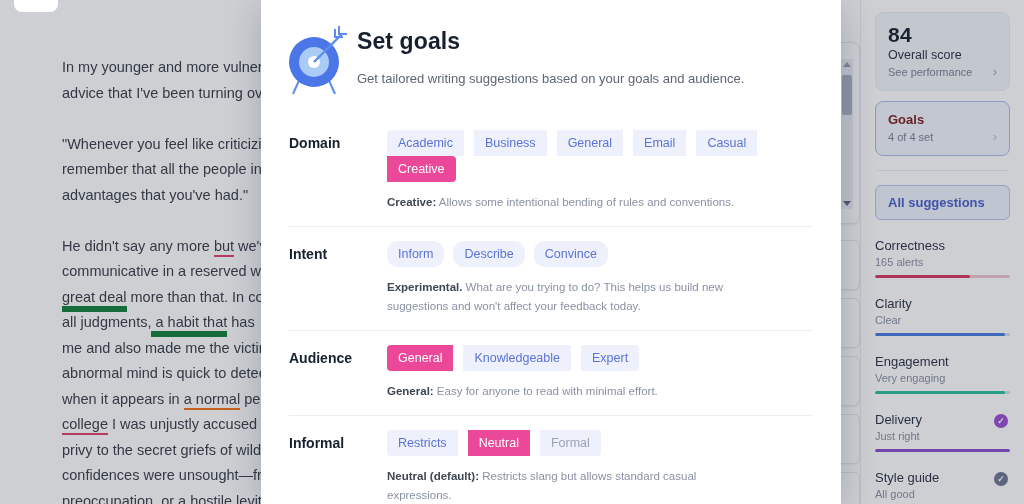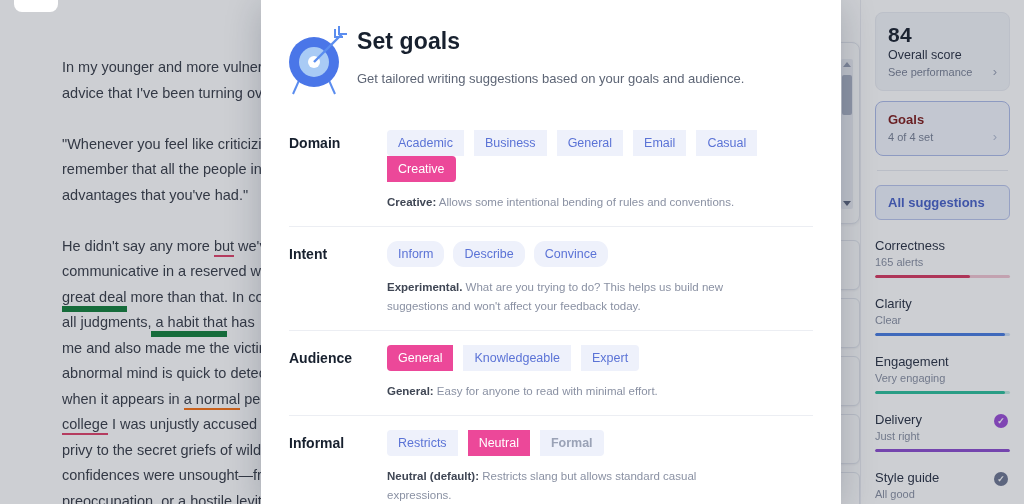--- a/index.html
+++ b/index.html
@@ -132,21 +132,21 @@
   }
   .row-main { flex: 1 1 auto; }
   .pills { display: flex; flex-wrap: wrap; }
   .pill {
     font-size: 12.5px; padding: 6px 11px;
     background: #eef1fb; color: #5b73d6;
     border: none; cursor: pointer; white-space: nowrap;
     font-family: "Liberation Sans", sans-serif;
   }
   .pill.sel { background: #ec4899; color: #ffffff; }
-  .pill.dim { color: #9aa2b6; font-weight: bold; }
+  .pill.dim { color: #9aa2b6; }
   .pills.seg .pill { margin-right: 10px; }
   .pills.seg .pill:first-child { border-radius: 4px 0 0 4px; }
   .pills.seg .pill:last-child { border-radius: 0 4px 4px 0; margin-right: 0; }
   .pills.gap .pill { margin-right: 9px; border-radius: 11px; }
   .pills.gap .pill:last-child { margin-right: 0; }
   .hint { font-size: 11.5px; color: #8a91a3; line-height: 19px; margin-top: 11px; max-width: 360px; }
   .hint b { color: #3f4654; font-weight: 700; }
   .corner-chip {
     position: absolute; left: 14px; top: -14px;
     width: 44px; height: 26px; background: #fff; border-radius: 8px;

